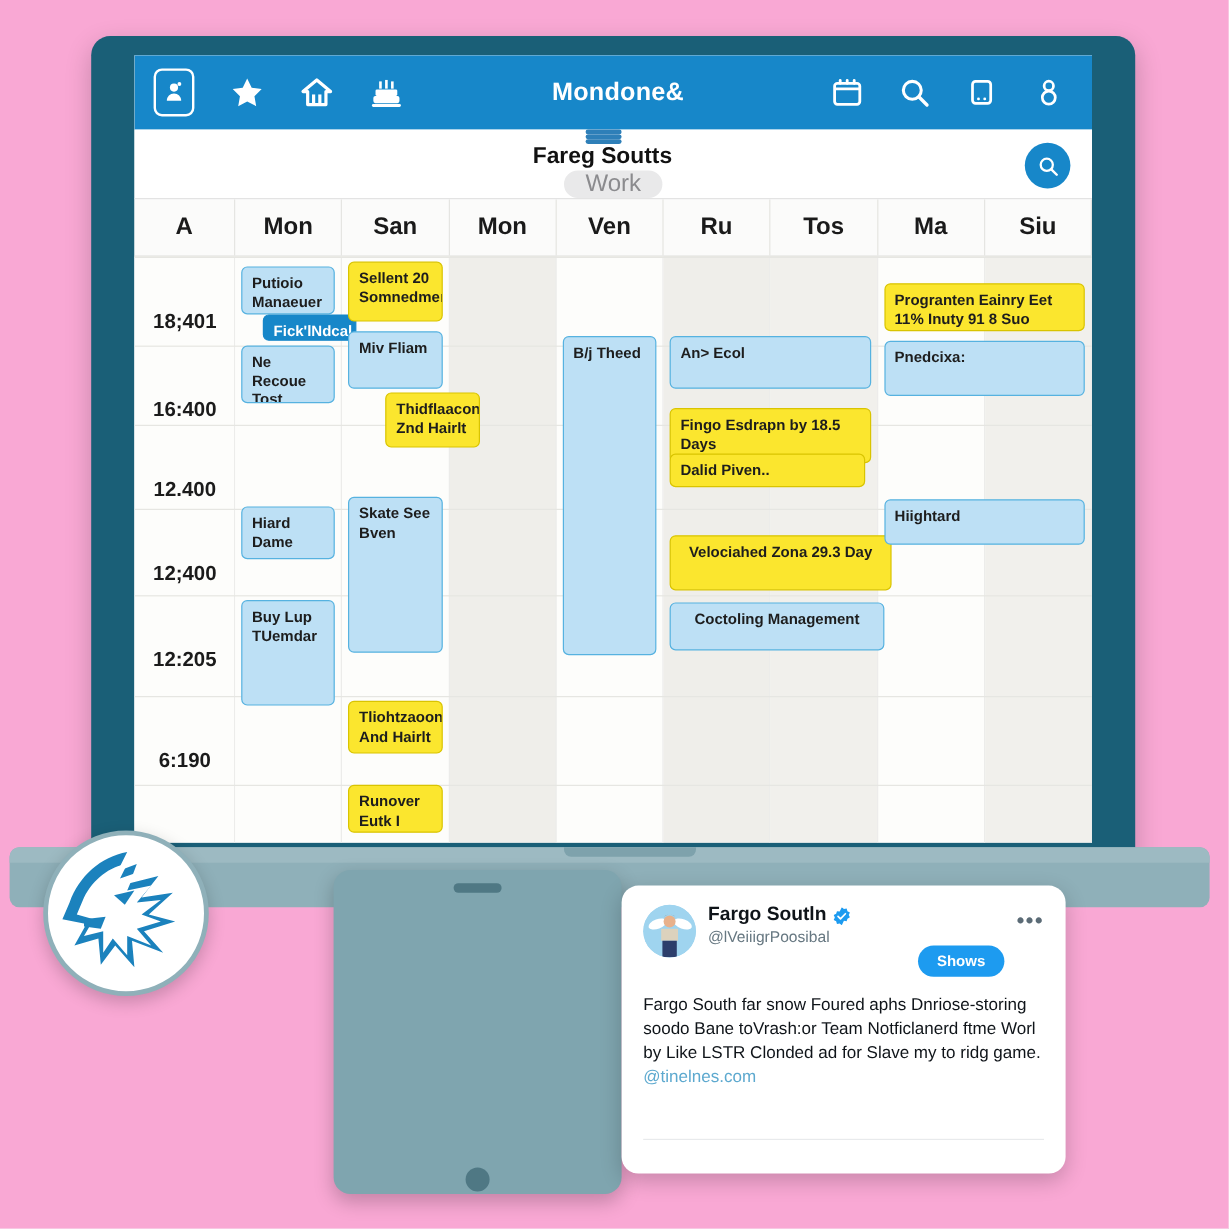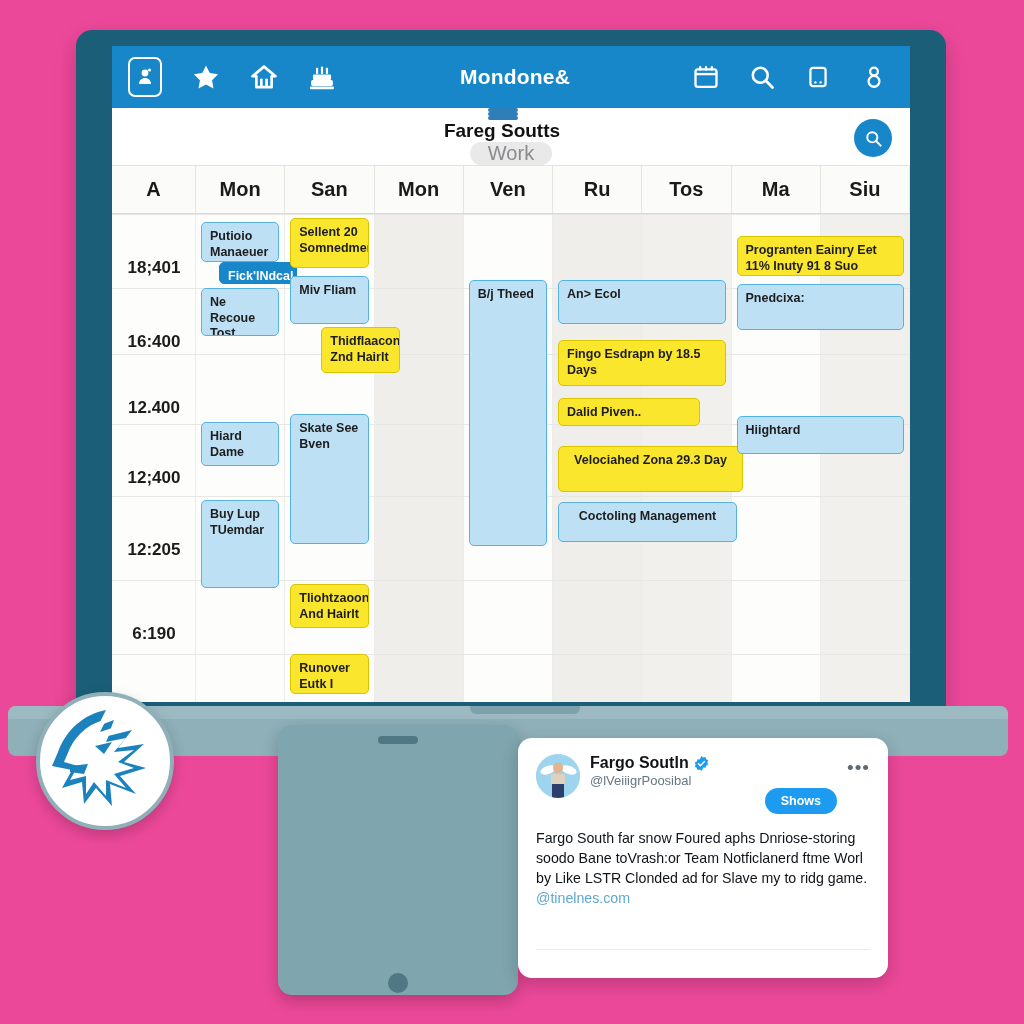--- a/index.html
+++ b/index.html
@@ -2,21 +2,21 @@
 <html><head>
 <meta charset="utf-8">
 <style>
   * { box-sizing: border-box; margin: 0; padding: 0; }
   html, body {
     width: 1024px; height: 1024px;
     background: #ffffff;
     font-family: "Liberation Sans", sans-serif;
     overflow: hidden;
   }
-  #stage { position: relative; width: 1024px; height: 1024px; background:#ec4899; }
+  #stage { position: relative; width: 1024px; height: 1024px; background:#f9a8d4; }
 
   
   .laptop-body {
     position: absolute; left: 76px; top: 30px; width: 870px; height: 690px;
     background: #1a5f77;
     border-radius: 16px 16px 6px 6px;
     box-shadow: 0 8px 22px rgba(0,0,0,.20);
   }
   .laptop-base {
     position: absolute; left: 8px; top: 706px; width: 1000px; height: 50px;
@@ -271,21 +271,21 @@
         <div class="tlabel" style="top: 410px;">6:190</div>
         <div class="ev blue" style="left: 89px; width: 78.25px; top: 8px; height: 40px;">Putioio Manaeuer</div>
         <div class="ev blue-solid" style="left: 107px; width: 78.25px; top: 48px; height: 22px;">Fick'lNdcal</div>
         <div class="ev blue" style="left: 89px; width: 78.25px; top: 74px; height: 48px;">Ne Recoue Tost Alnoed</div>
         <div class="ev yellow" style="left: 178.25px; width: 78.25px; top: 4px; height: 50px;">Sellent 20 SomnedmerUay</div>
         <div class="ev blue" style="left: 178.25px; width: 78.25px; top: 62px; height: 48px;">Miv Fliam</div>
         <div class="ev yellow" style="left: 178.25px; width: 78.25px; top: 113px; height: 46px; margin-left: 31px;">Thidflaacon Znd Hairlt</div>
         <div class="ev blue" style="left: 356.75px; width: 78.25px; top: 66px; height: 266px;">B/j Theed</div>
         <div class="ev blue" style="left: 446px; width: 167.5px; top: 66px; height: 44px;">An&gt; Ecol</div>
         <div class="ev yellow" style="left: 446px; width: 167.5px; top: 126px; height: 46px;">Fingo Esdrapn by 18.5 Days</div>
-        <div class="ev yellow" style="left: 446px; width: 142px; top: 184px; height: 28px;">Dalid Piven..</div>
+        <div class="ev yellow" style="left: 446px; width: 163px; top: 164px; height: 28px;">Dalid Piven..</div>
         <div class="ev yellow" style="left: 446px; width: 185px; top: 232px; height: 46px; text-align: center;">Velociahed Zona 29.3 Day</div>
         <div class="ev blue" style="left: 446px; width: 179px; top: 288px; height: 40px; text-align: center;">Coctoling Management</div>
         <div class="ev yellow" style="left: 624.5px; width: 167.5px; top: 22px; height: 40px;">Progranten Eainry Eet 11% Inuty 91 8 Suo</div>
         <div class="ev blue" style="left: 624.5px; width: 167.5px; top: 70px; height: 46px;">Pnedcixa:</div>
         <div class="ev blue" style="left: 624.5px; width: 167.5px; top: 202px; height: 38px;">Hiightard</div>
         <div class="ev blue" style="left: 89px; width: 78.25px; top: 208px; height: 44px;">Hiard Dame</div>
         <div class="ev blue" style="left: 89px; width: 78.25px; top: 286px; height: 88px;">Buy Lup TUemdar</div>
         <div class="ev blue" style="left: 178.25px; width: 78.25px; top: 200px; height: 130px;">Skate See Bven</div>
         <div class="ev yellow" style="left: 178.25px; width: 78.25px; top: 370px; height: 44px;">Tliohtzaoon And Hairlt</div>
         <div class="ev yellow" style="left: 178.25px; width: 78.25px; top: 440px; height: 40px;">Runover Eutk I</div>

